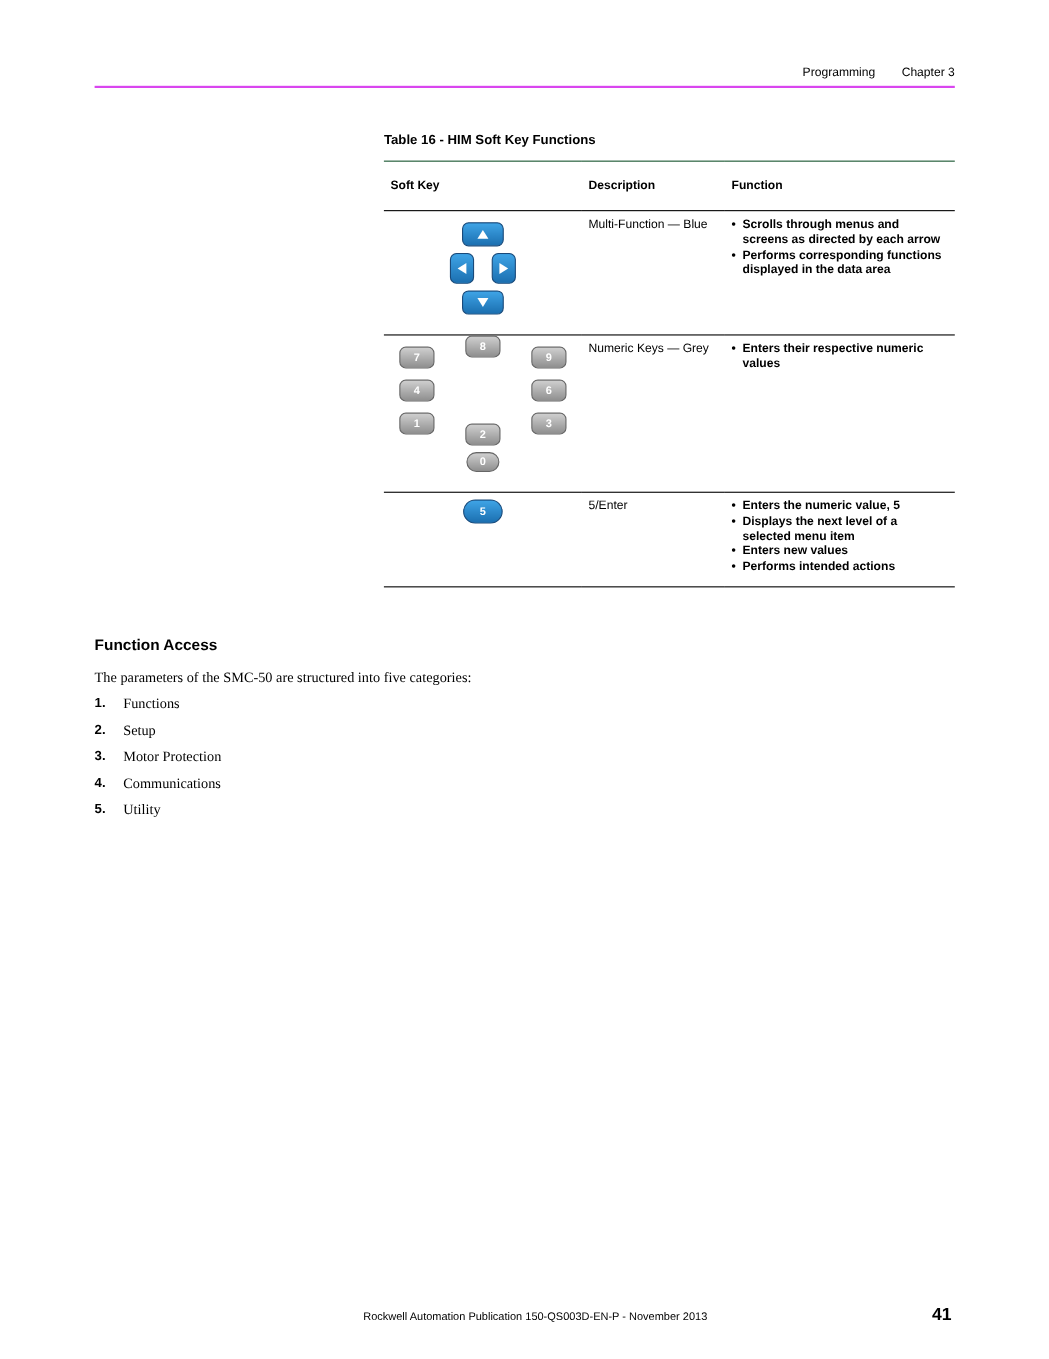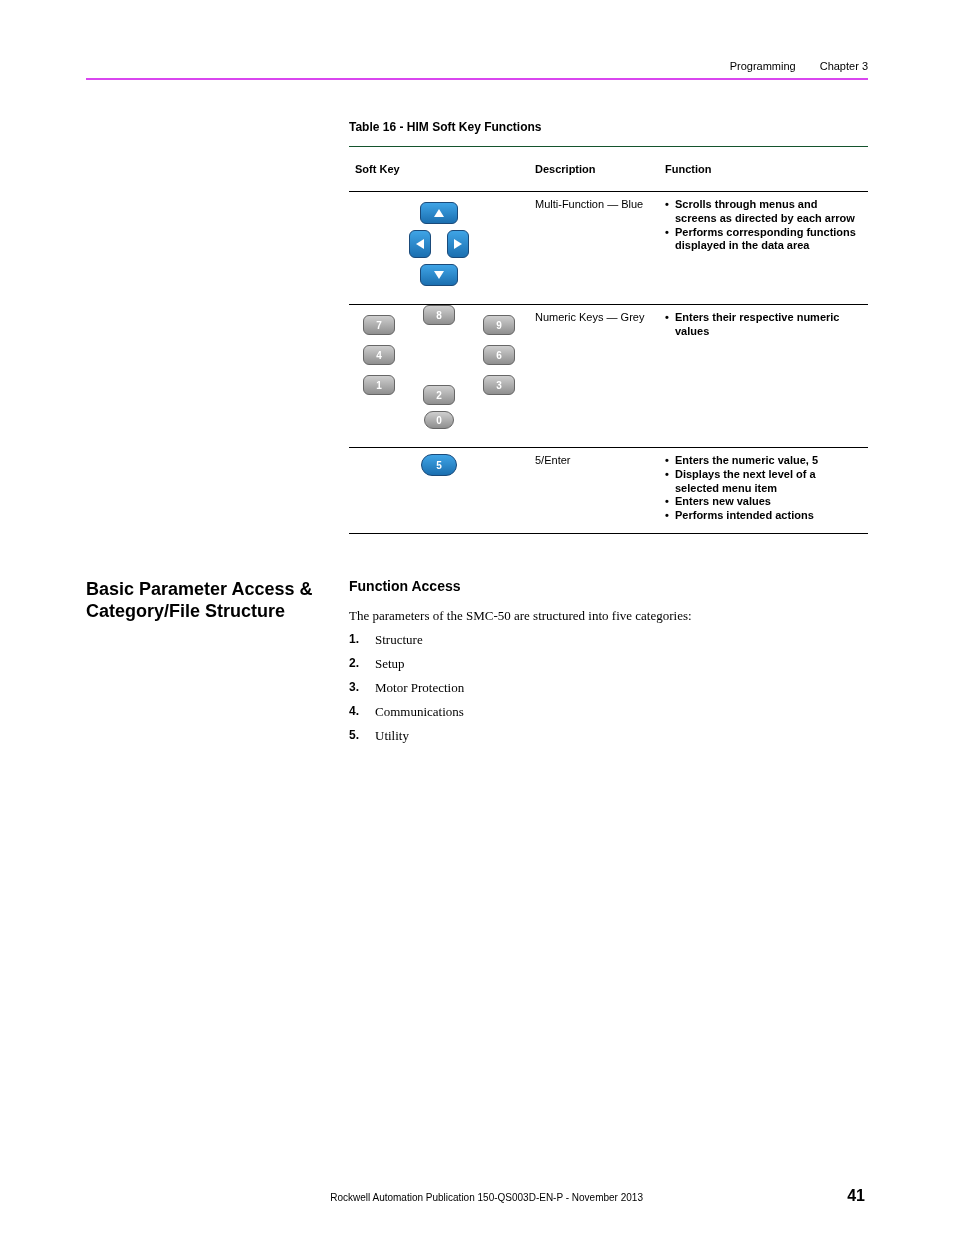--- a/index.html
+++ b/index.html
@@ -238,26 +238,25 @@
             <li>Enters new values</li>
             <li>Performs intended actions</li>
           </ul>
         </td>
       </tr>
     </tbody>
   </table>
 </div>
 
 <div class="two-col">
-  <div class="left-heading">Basic Parameter Access &amp; Category/File Structure</div>
   <div class="right-body">
     <div class="sub-heading">Function Access</div>
     <p class="para">The parameters of the SMC-50 are structured into five categories:</p>
     <ol class="catlist">
-      <li><span class="num">1.</span><span>Structure</span></li>
+      <li><span class="num">1.</span><span>Functions</span></li>
       <li><span class="num">2.</span><span>Setup</span></li>
       <li><span class="num">3.</span><span>Motor Protection</span></li>
       <li><span class="num">4.</span><span>Communications</span></li>
       <li><span class="num">5.</span><span>Utility</span></li>
     </ol>
   </div>
 </div>
 
 <div class="footer">
   <span style="width:40px"></span>

